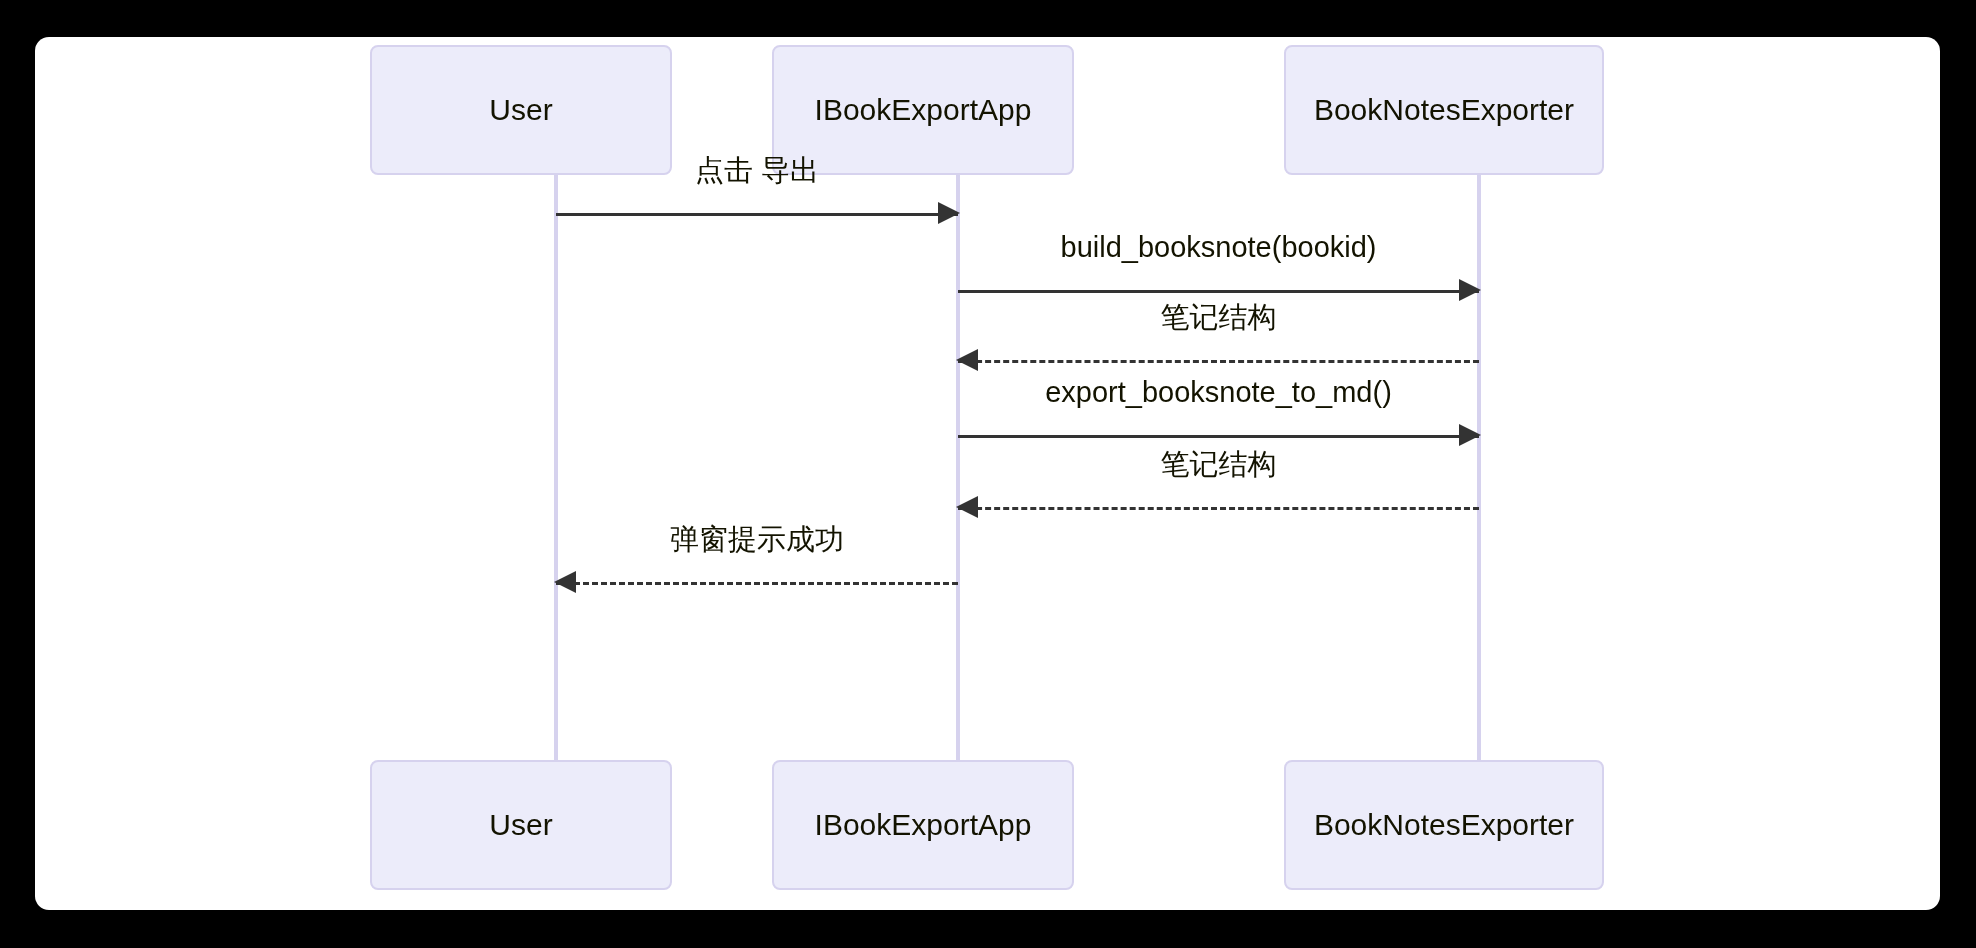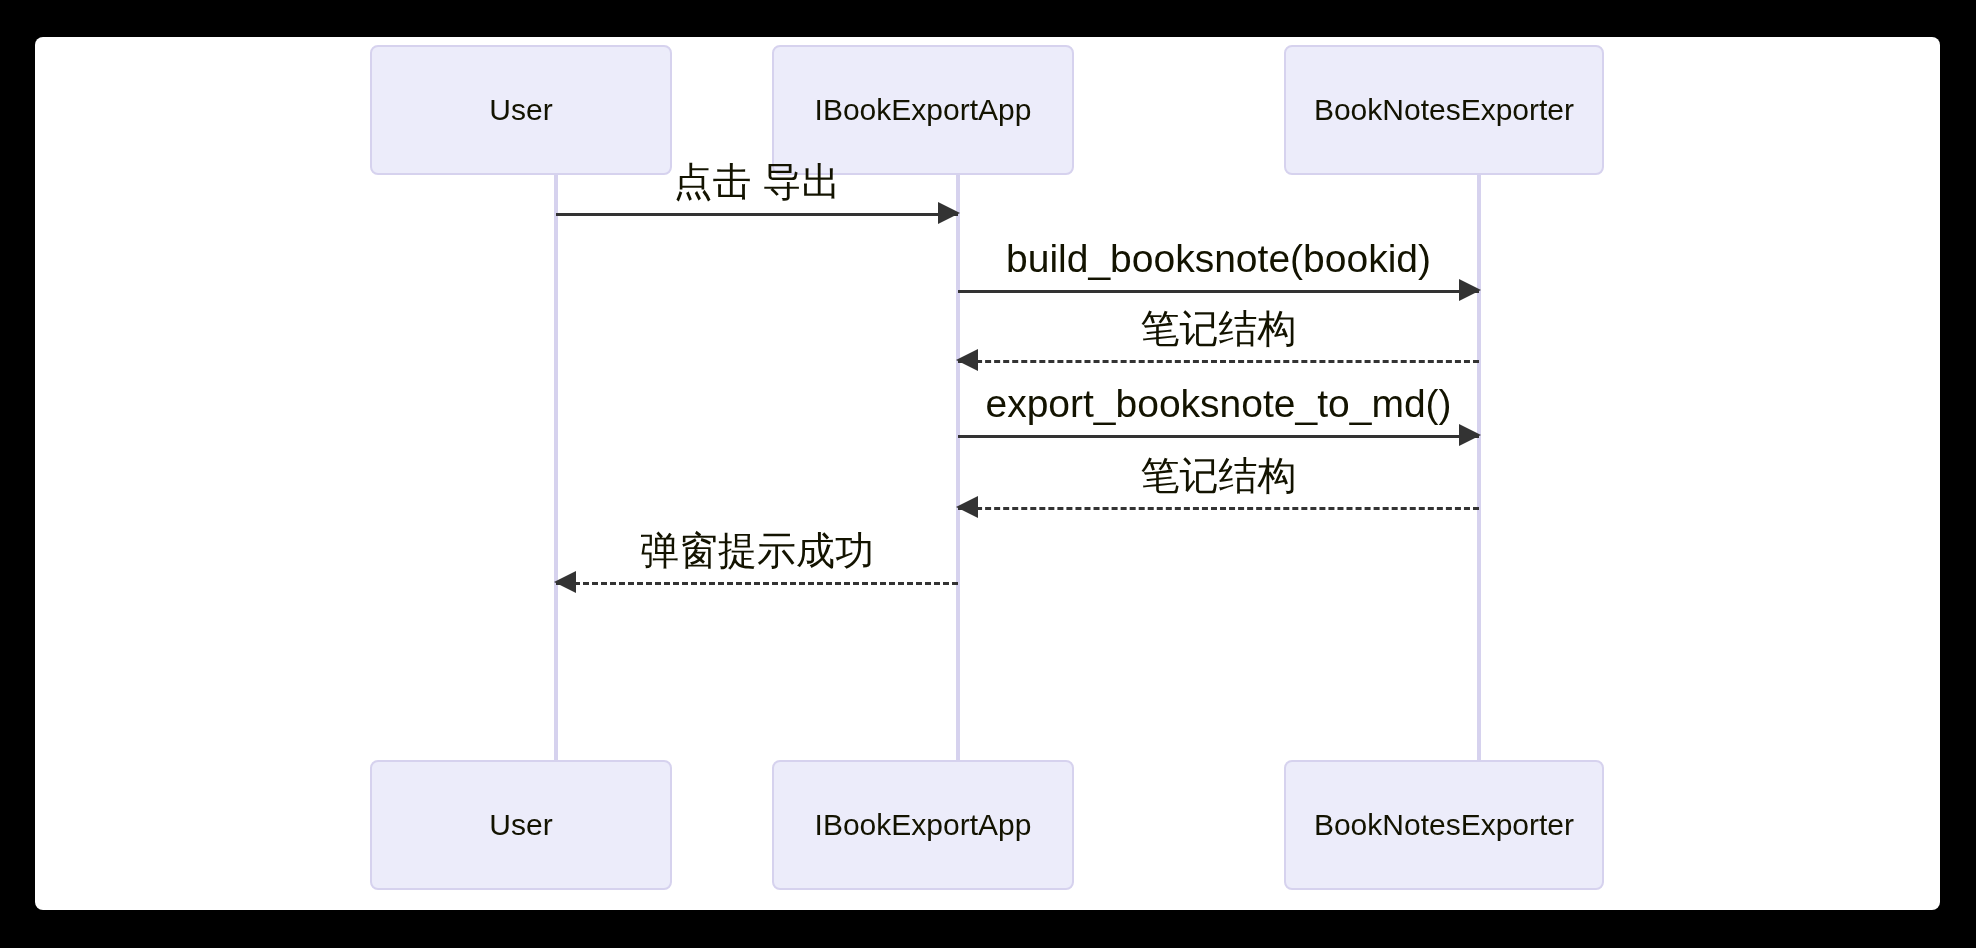--- a/index.html
+++ b/index.html
@@ -23,21 +23,21 @@
     background: #000000;
   }
 
   #canvas {
     position: absolute;
     left: 35px;
     top: 37px;
     width: 1905px;
     height: 873px;
     background: #ffffff;
-    border-radius: 8px;
+    border-radius: 14px;
     overflow: hidden;
   }
 
   #diagram {
     position: absolute;
     left: 0;
     top: 0;
     width: 1905px;
     height: 873px;
   }
@@ -101,23 +101,23 @@
   .msg-head.left {
     left: -2px;
     border-top: 11px solid transparent;
     border-bottom: 11px solid transparent;
     border-right: 22px solid #333333;
   }
   .msg-text {
     position: absolute;
     left: 0;
     width: 100%;
-    bottom: 12px;
+    bottom: 28px;
     text-align: center;
-    font-size: 39px;
+    font-size: 29px;
     color: #131300;
     line-height: 1;
     white-space: nowrap;
   }
 </style>
 </head>
 <body>
 
 <div id="frame">
   <div id="canvas">

